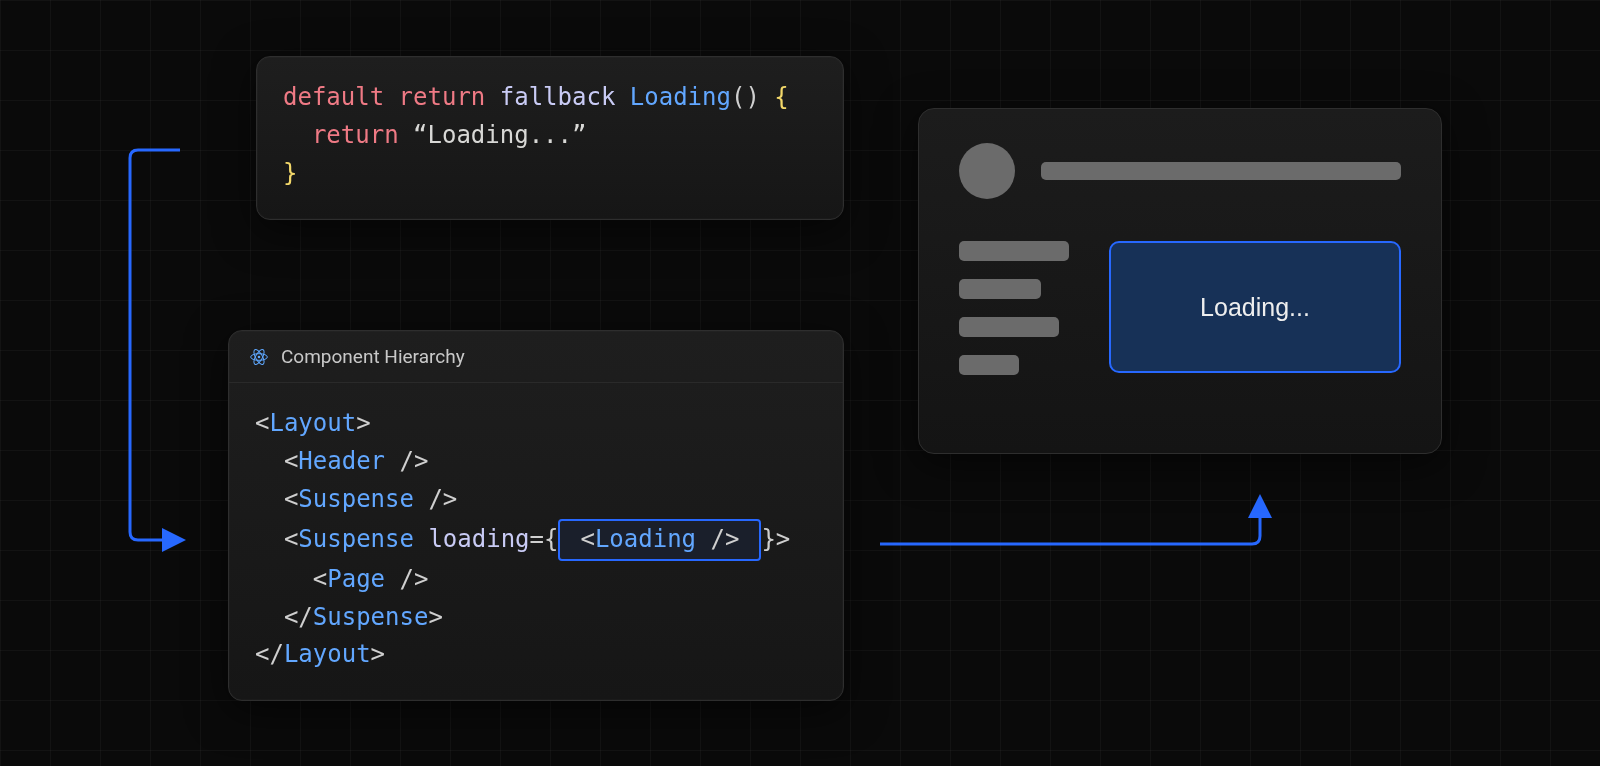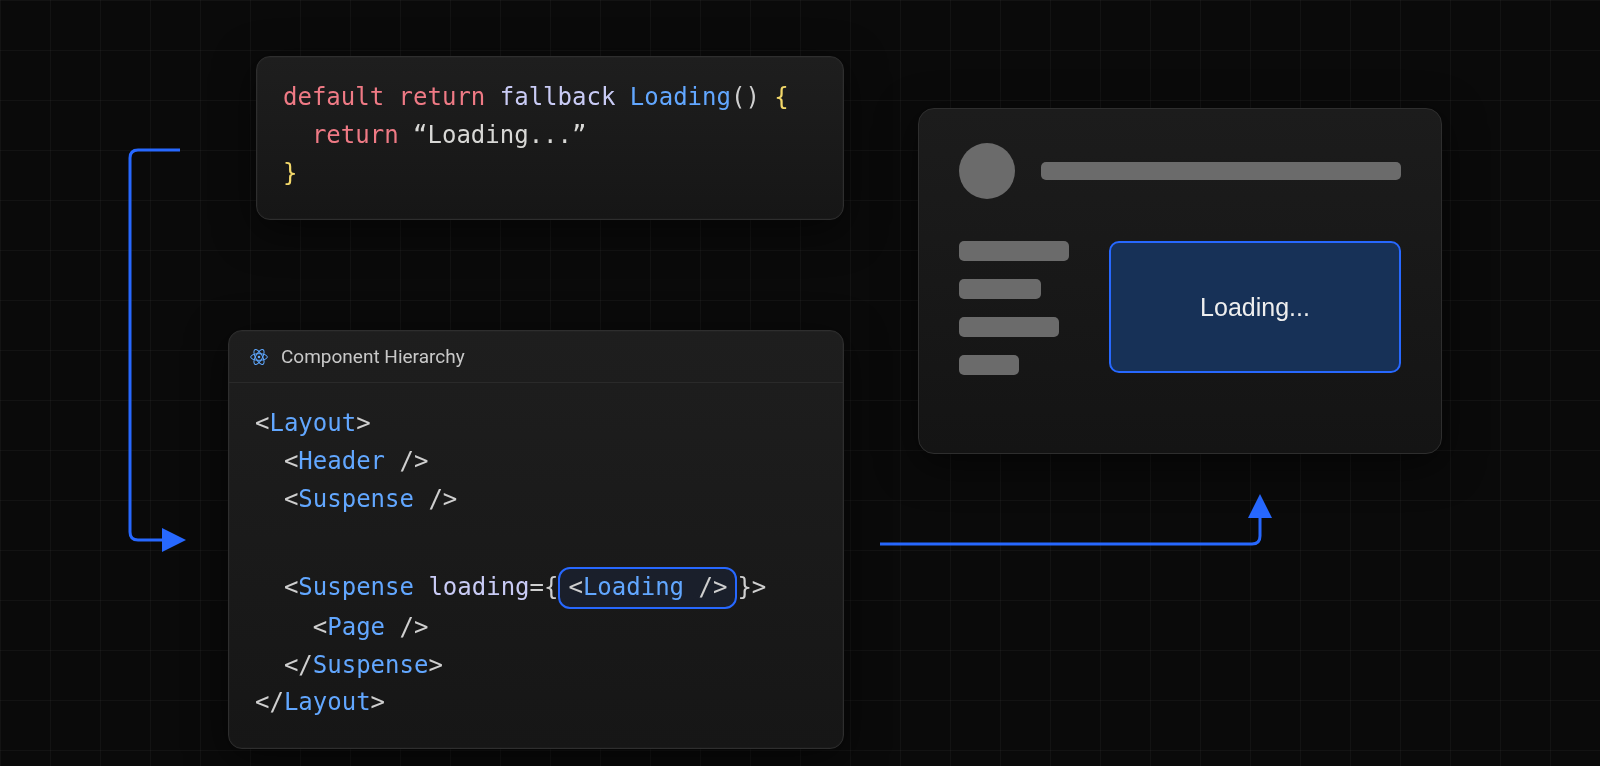--- a/index.html
+++ b/index.html
@@ -47,24 +47,23 @@
   .kw { color: #ef7a85; }            
   .fn { color: #c9cbf5; }            
   .ident { color: #62a7ff; }         
   .bracket, .punc { color: #cfcfcf; }
   .brace { color: #f3d86a; }
   .str { color: #d8d8d6; }
   .attr { color: #c9cbf5; }
   .pill {
     display: inline-block;
     border: 2px solid #2768ff;
-    border-radius: 12px;
+    border-radius: 4px;
     background: rgba(39,104,255,0.08);
-    padding: 0px 8px;
-    margin-top: 48px;
+    padding: 0px 20px;
   }
 
   
   #panel-loading { left: 256px; top: 56px; width: 588px; }
   #panel-hierarchy { left: 228px; top: 330px; width: 616px; }
 
   
   #browser {
     position: absolute; left: 918px; top: 108px; width: 524px; height: 346px;
     background: linear-gradient(180deg, #1c1c1c 0%, #141414 100%);

